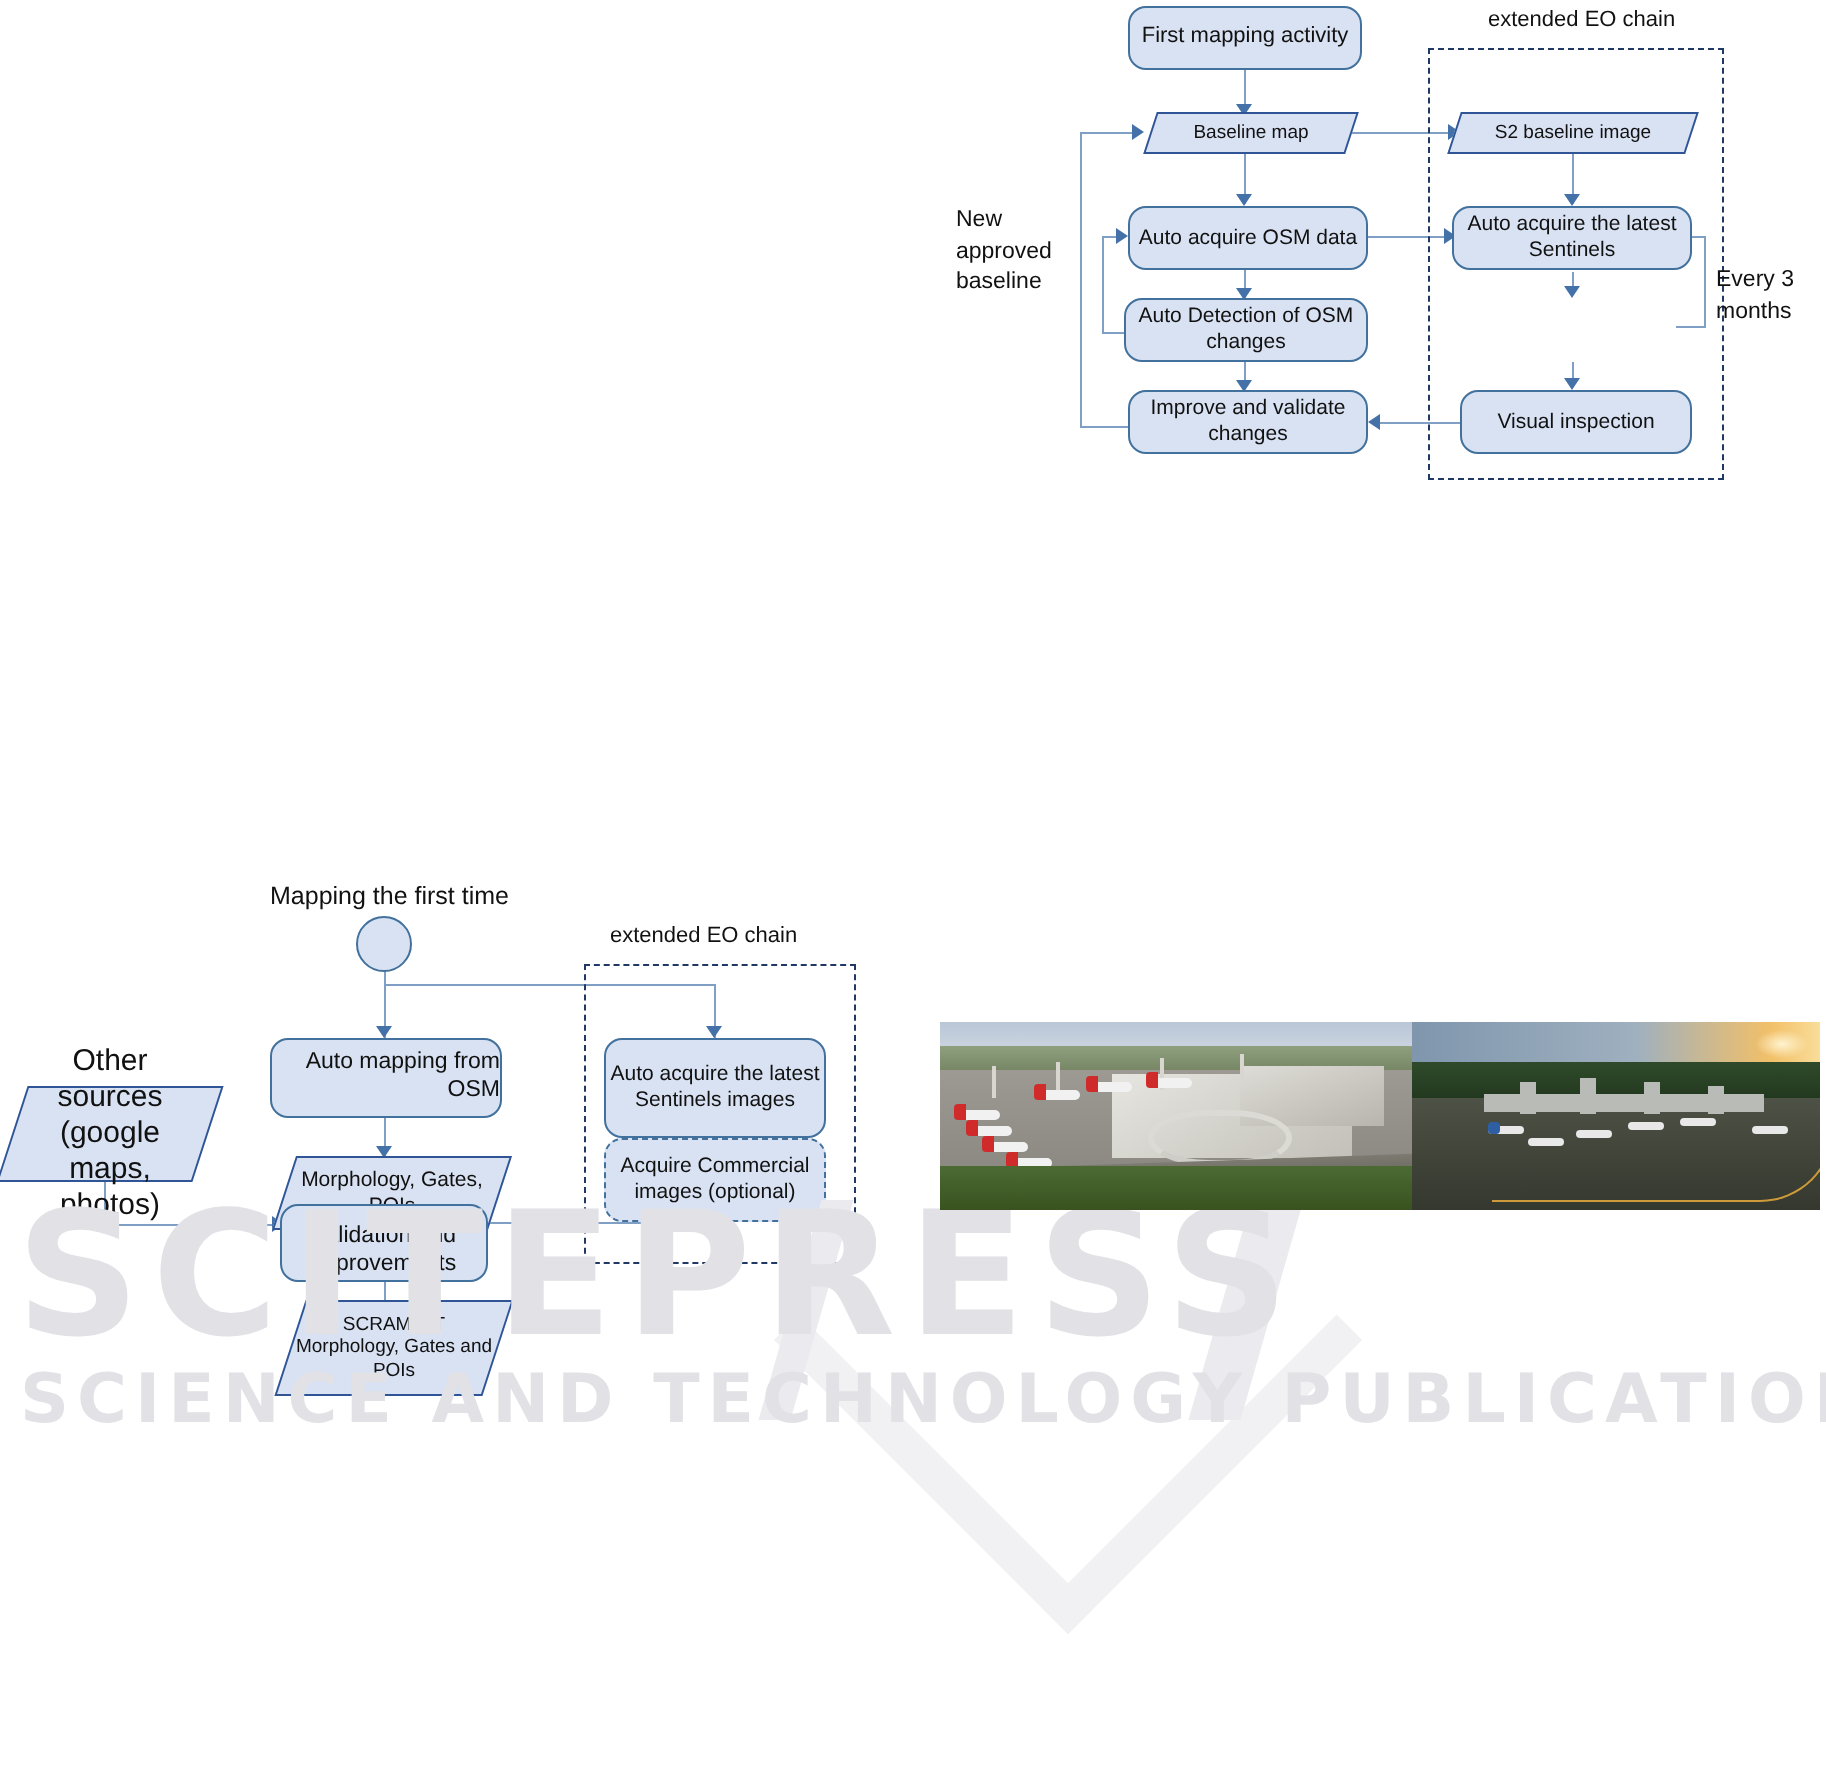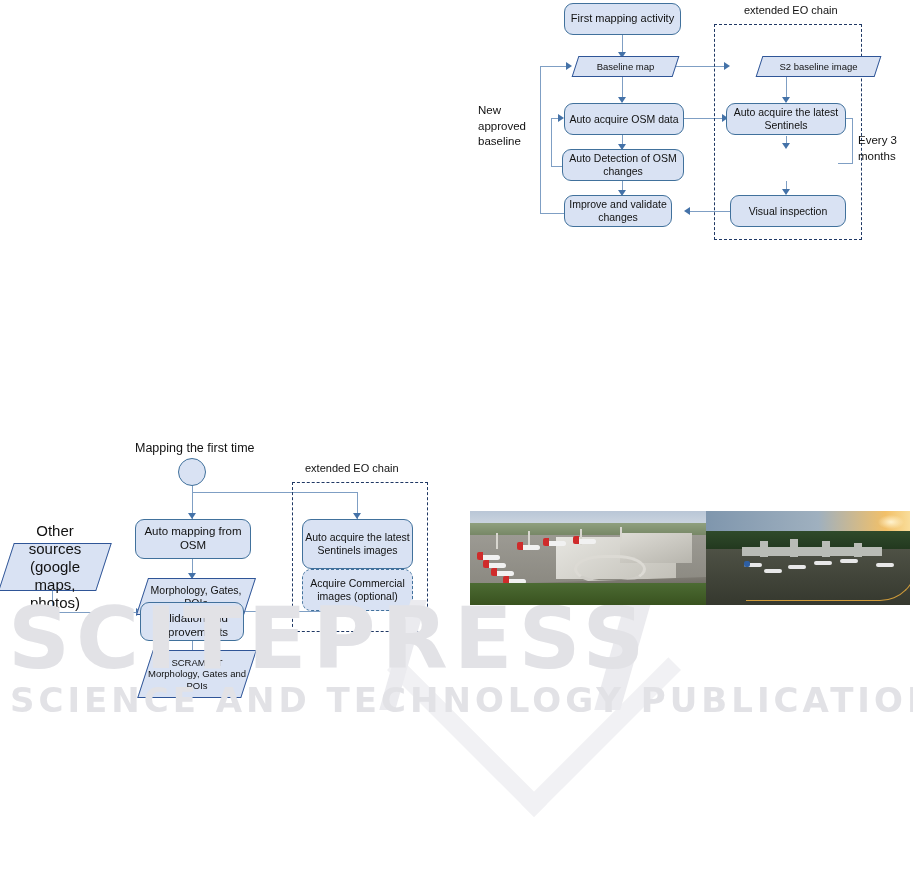--- a/index.html
+++ b/index.html
@@ -321,39 +321,39 @@
 
   <div class="node" style="left:564px;top:3px;width:117px;height:32px;font-size:11px;">
     <span>First mapping activity</span>
   </div>
 
   <div class="para" style="left:575px;top:56px;width:101px;height:21px;">
     <div class="pshape"></div>
     <div class="plabel" style="font-size:9.5px;">Baseline map</div>
   </div>
 
-  <div class="para" style="left:727px;top:56px;width:119px;height:21px;margin-left:32px;">
+  <div class="para" style="left:727px;top:56px;width:119px;height:21px;">
     <div class="pshape"></div>
     <div class="plabel" style="font-size:9.5px;">S2 baseline  image</div>
   </div>
 
   <div class="node" style="left:564px;top:103px;width:120px;height:32px;font-size:10.5px;">
     <span>Auto acquire OSM data</span>
   </div>
 
   <div class="node" style="left:726px;top:103px;width:120px;height:32px;font-size:10.5px;">
     <span>Auto acquire the latest Sentinels</span>
   </div>
 
   <div class="node" style="left:562px;top:149px;width:122px;height:32px;font-size:10.5px;">
     <span>Auto Detection of OSM changes</span>
   </div>
 
 
-  <div class="node" style="left:564px;top:195px;width:108px;height:32px;font-size:10.5px;">
+  <div class="node" style="left:564px;top:195px;width:120px;height:32px;font-size:10.5px;">
     <span>Improve and validate changes</span>
   </div>
 
   <div class="node" style="left:730px;top:195px;width:116px;height:32px;font-size:10.5px;">
     <span>Visual inspection</span>
   </div>
 </div>
 
 <div class="flow" id="figure-bottom" style="left:0;top:430px;width:470px;height:280px;">
 
@@ -385,21 +385,21 @@
   <div class="ln lnv" style="left:52px;top:583px;height:0;"></div>
   <div class="ln lnv" style="left:52px;top:140px;height:42px;"></div>
   <div class="ln lnh" style="left:52px;top:182px;width:88px;"></div>
   <div class="arr arr-r" style="left:136px;top:178px;"></div>
 
   <div class="ln lnv" style="left:192px;top:211px;height:19px;"></div>
   <div class="arr arr-d" style="left:188px;top:225px;"></div>
 
   <div class="circle" style="left:178px;top:28px;width:28px;height:28px;"></div>
 
-  <div class="node" style="left:135px;top:89px;width:116px;height:40px;font-size:11.5px;">
+  <div class="node" style="left:135px;top:89px;width:116px;height:40px;font-size:11.5px;text-align:right;">
     <span>Auto mapping from OSM</span>
   </div>
 
   <div class="node" style="left:302px;top:89px;width:111px;height:50px;font-size:10.5px;">
     <span>Auto acquire the latest Sentinels images</span>
   </div>
 
   <div class="para" style="left:142px;top:148px;width:108px;height:37px;">
     <div class="pshape"></div>
     <div class="plabel" style="font-size:10.5px;">Morphology, Gates, POIs</div>

